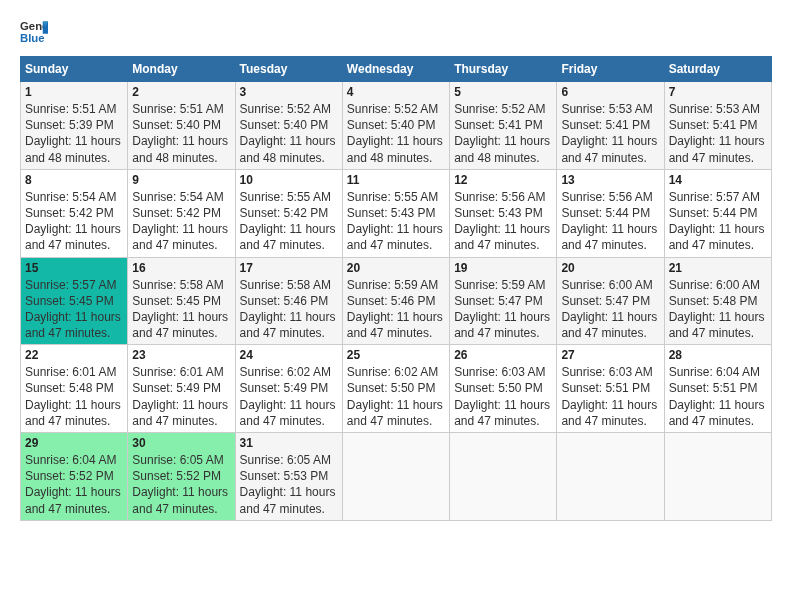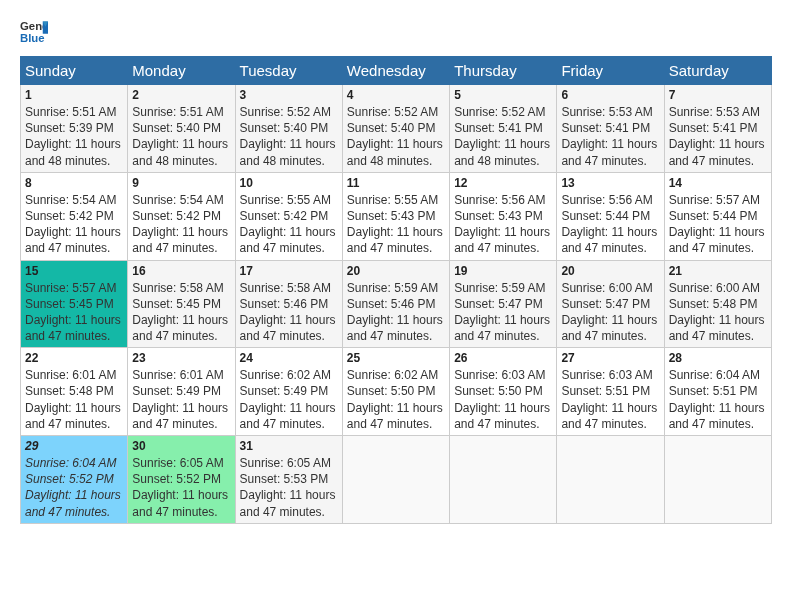--- a/index.html
+++ b/index.html
@@ -48,22 +48,22 @@
     .calendar {
       width: 100%;
       border-collapse: collapse;
       font-size: 9.5px;
     }
     .calendar th {
       background: #2e6da4;
       color: #fff;
       padding: 5px 4px;
       text-align: left;
-      font-size: 15px;
-      font-weight: normal;
+      font-size: 12px;
+      font-weight: bold;
       border: 1px solid #2e6da4;
     }
     .calendar td {
       border: 1px solid #ccc;
       vertical-align: top;
       padding: 3px 4px;
       width: 14.28%;
       height: 78px;
       background: #fff;
     }
@@ -238,21 +238,21 @@
           <td style="background: rgb(255, 255, 255);">
             <span class="day-num">27</span>
             <div class="day-info">Sunrise: 6:03 AM<br>Sunset: 5:51 PM<br>Daylight: 11 hours and 47 minutes.</div>
           </td>
           <td style="background: rgb(255, 255, 255);">
             <span class="day-num">28</span>
             <div class="day-info">Sunrise: 6:04 AM<br>Sunset: 5:51 PM<br>Daylight: 11 hours and 47 minutes.</div>
           </td>
         </tr>
         <tr class="last-row">
-          <td style="background: #7dd3fc; font-style: italic;">
+          <td style="background: #86efac;">
             <span class="day-num">29</span>
             <div class="day-info">Sunrise: 6:04 AM<br>Sunset: 5:52 PM<br>Daylight: 11 hours and 47 minutes.</div>
           </td>
           <td style="background: #86efac;">
             <span class="day-num">30</span>
             <div class="day-info">Sunrise: 6:05 AM<br>Sunset: 5:52 PM<br>Daylight: 11 hours and 47 minutes.</div>
           </td>
           <td style="background: rgb(245, 245, 245);">
             <span class="day-num">31</span>
             <div class="day-info">Sunrise: 6:05 AM<br>Sunset: 5:53 PM<br>Daylight: 11 hours and 47 minutes.</div>

